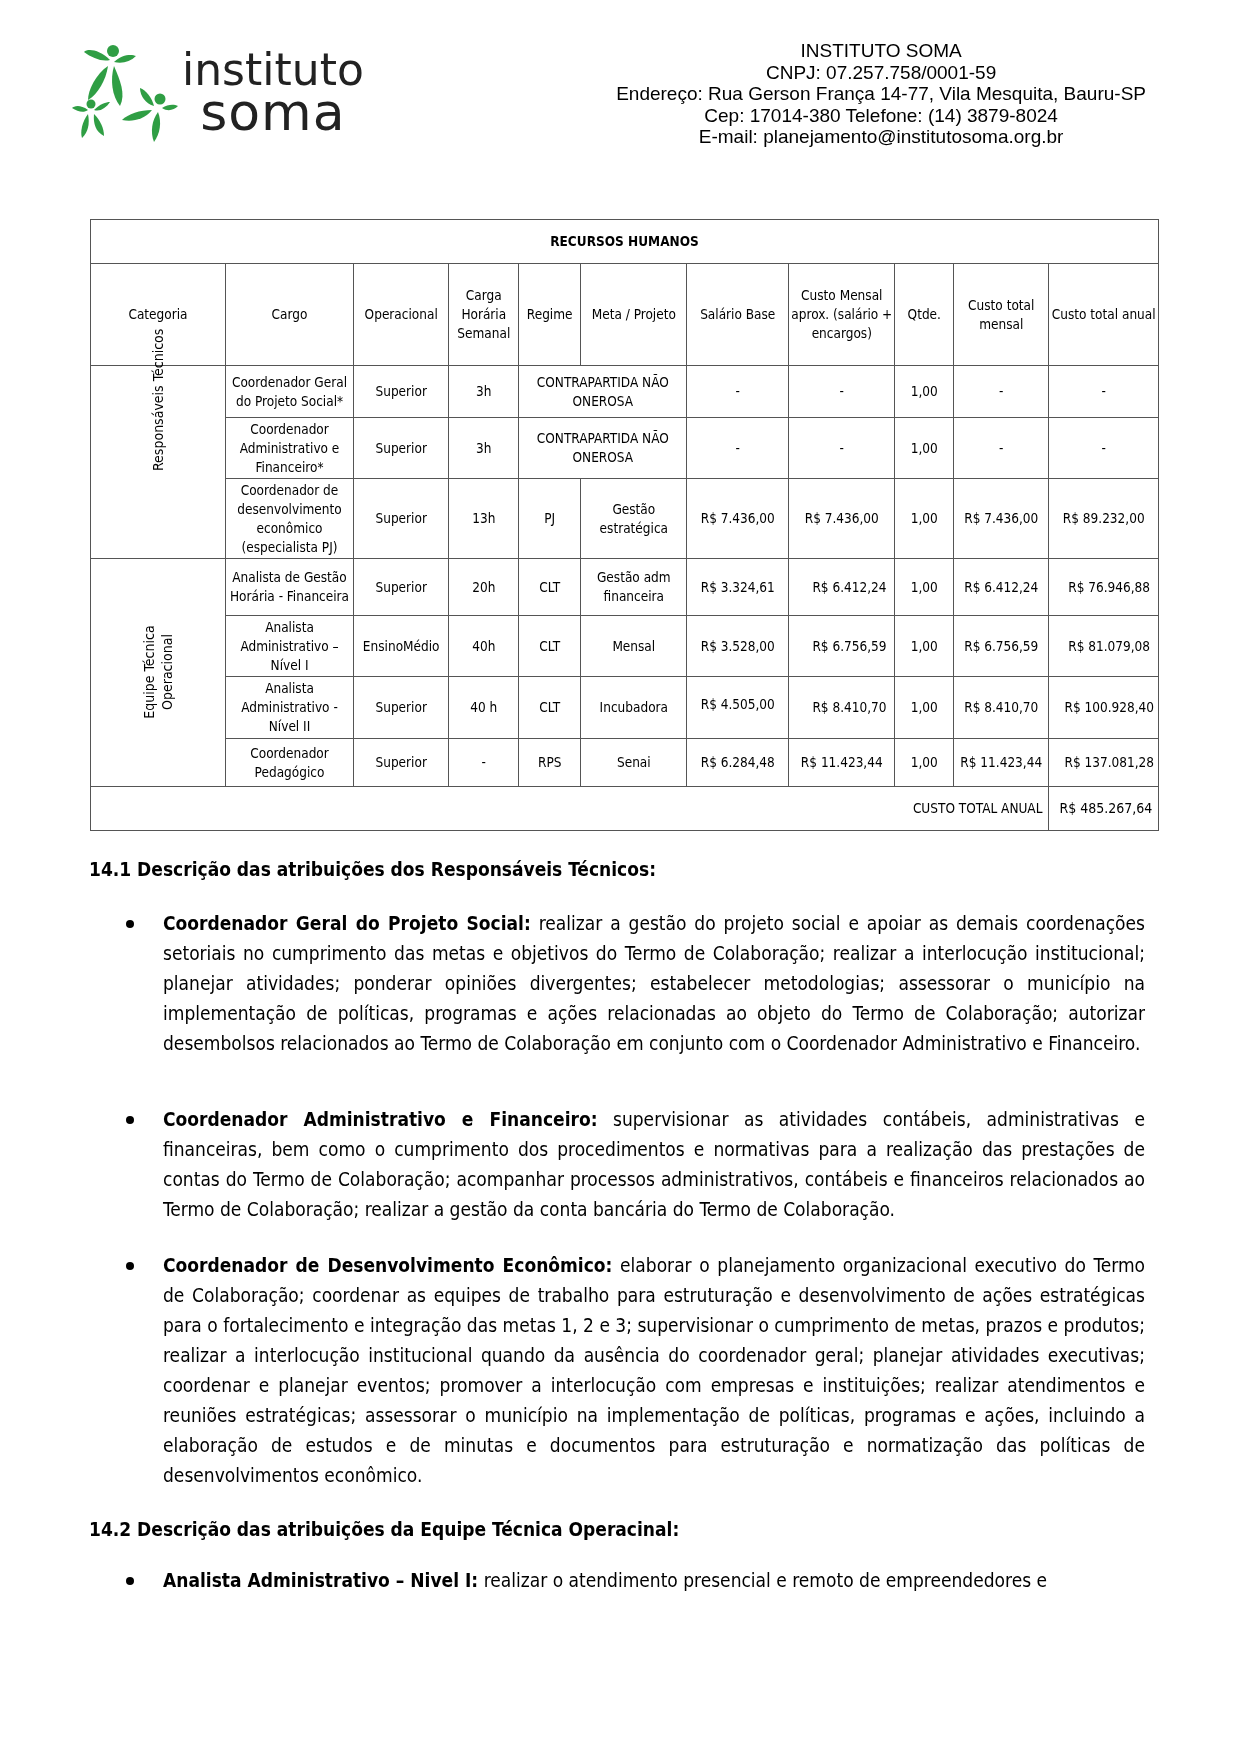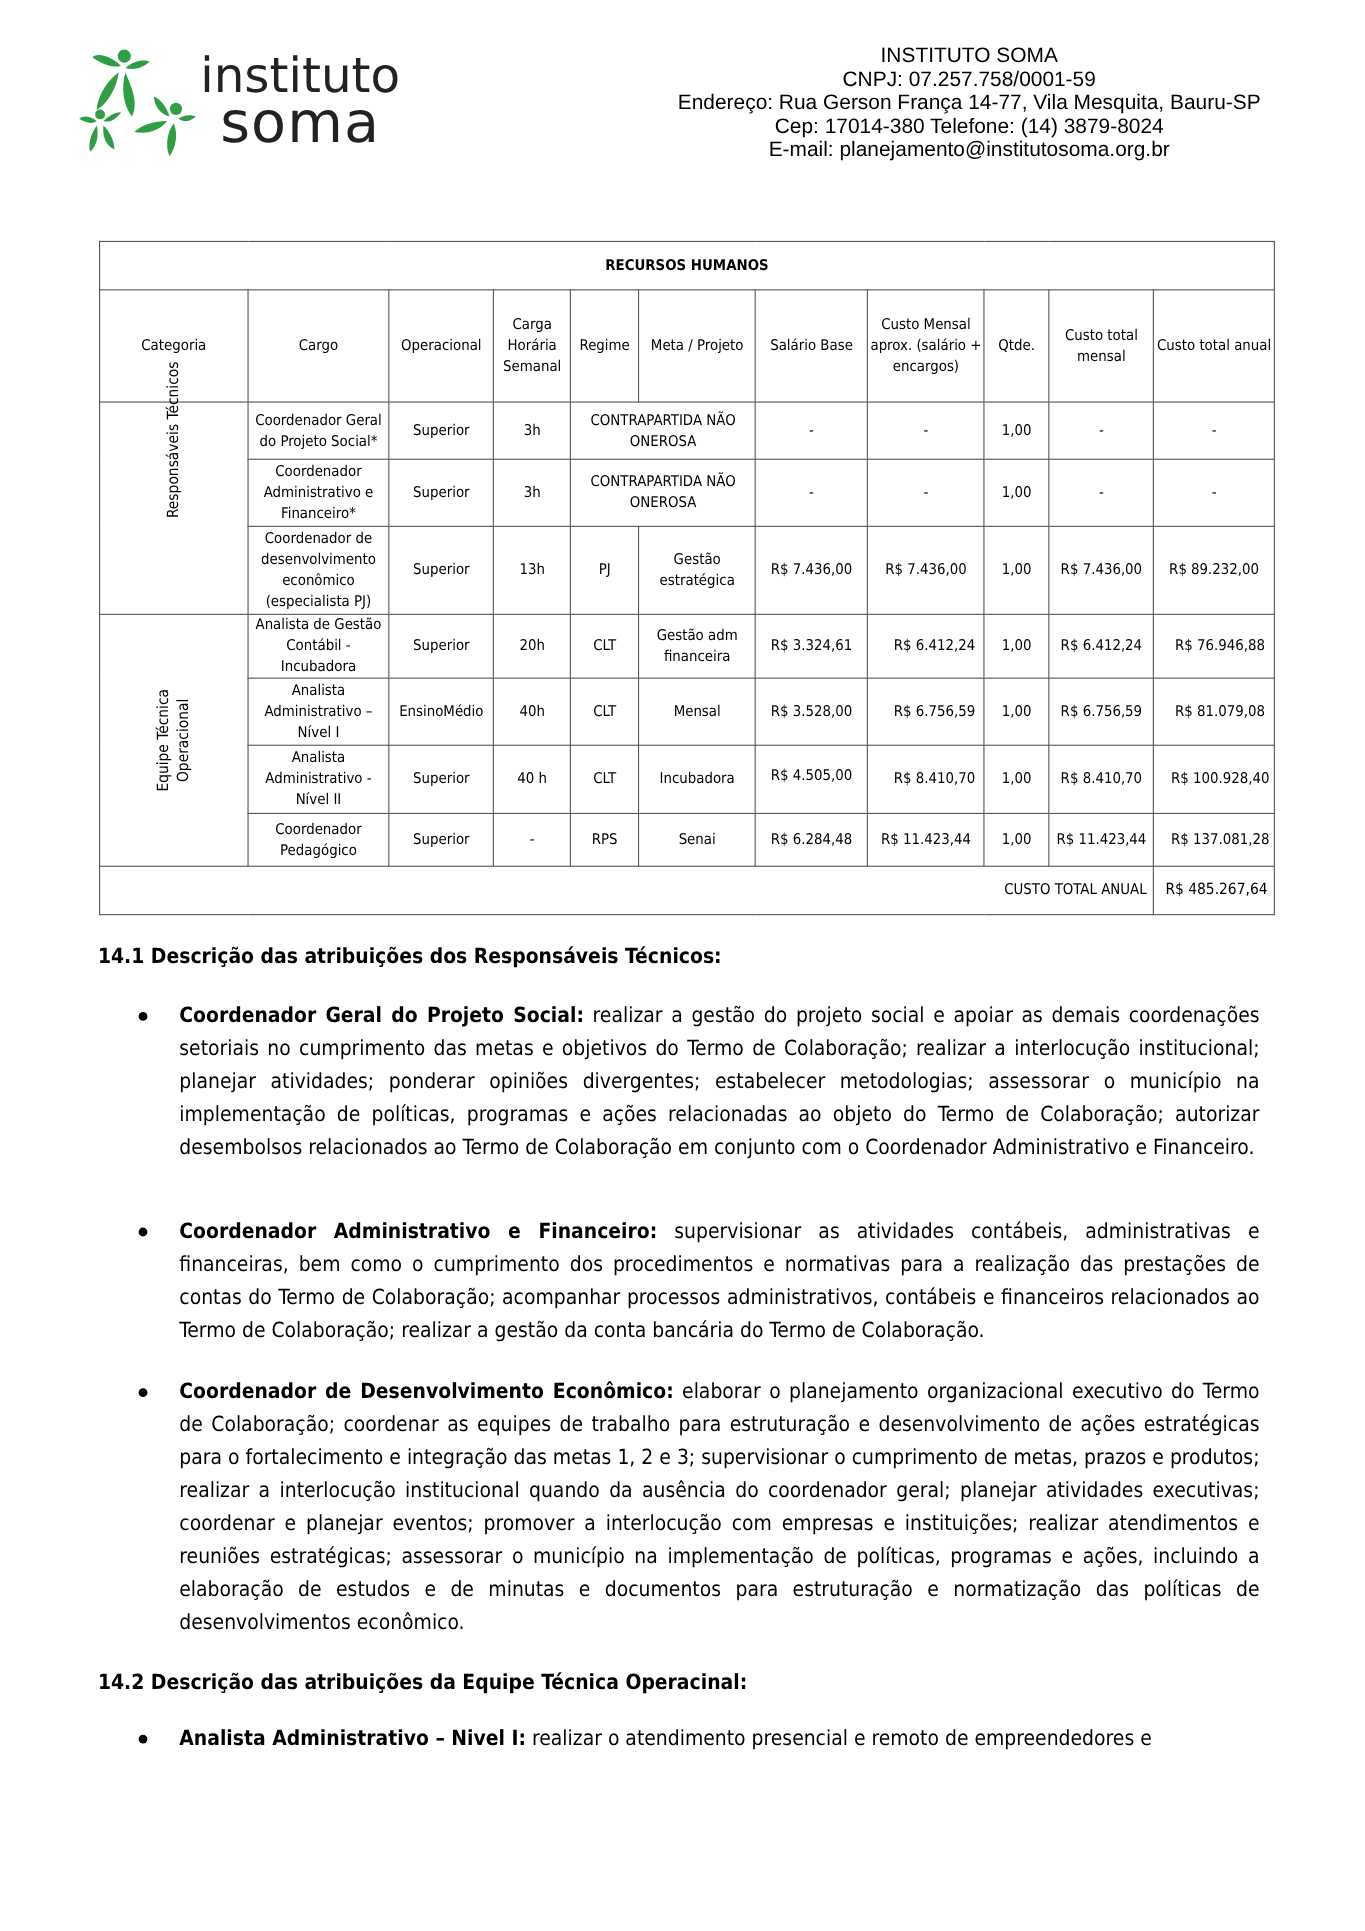--- a/index.html
+++ b/index.html
@@ -137,21 +137,21 @@
     <td>Gestão estratégica</td>
     <td>R$ 7.436,00</td>
     <td>R$ 7.436,00</td>
     <td>1,00</td>
     <td>R$ 7.436,00</td>
     <td>R$ 89.232,00</td>
   </tr>
 
   <tr style="height:57px">
     <td rowspan="4" class="cat-cell"><span class="cat-text" style="white-space:normal;width:130px;text-align:center;">Equipe Técnica Operacional</span></td>
-    <td>Analista de Gestão Contábil - Incubadora</td>
+    <td>Analista de Gestão Horária - Financeira</td>
     <td>Superior</td>
     <td>20h</td>
     <td>CLT</td>
     <td>Gestão adm financeira</td>
     <td>R$  3.324,61</td>
     <td style="text-align:right;padding-right:8px;">R$ 6.412,24</td>
     <td>1,00</td>
     <td>R$ 6.412,24</td>
     <td style="text-align:right;padding-right:8px;">R$ 76.946,88</td>
   </tr>

